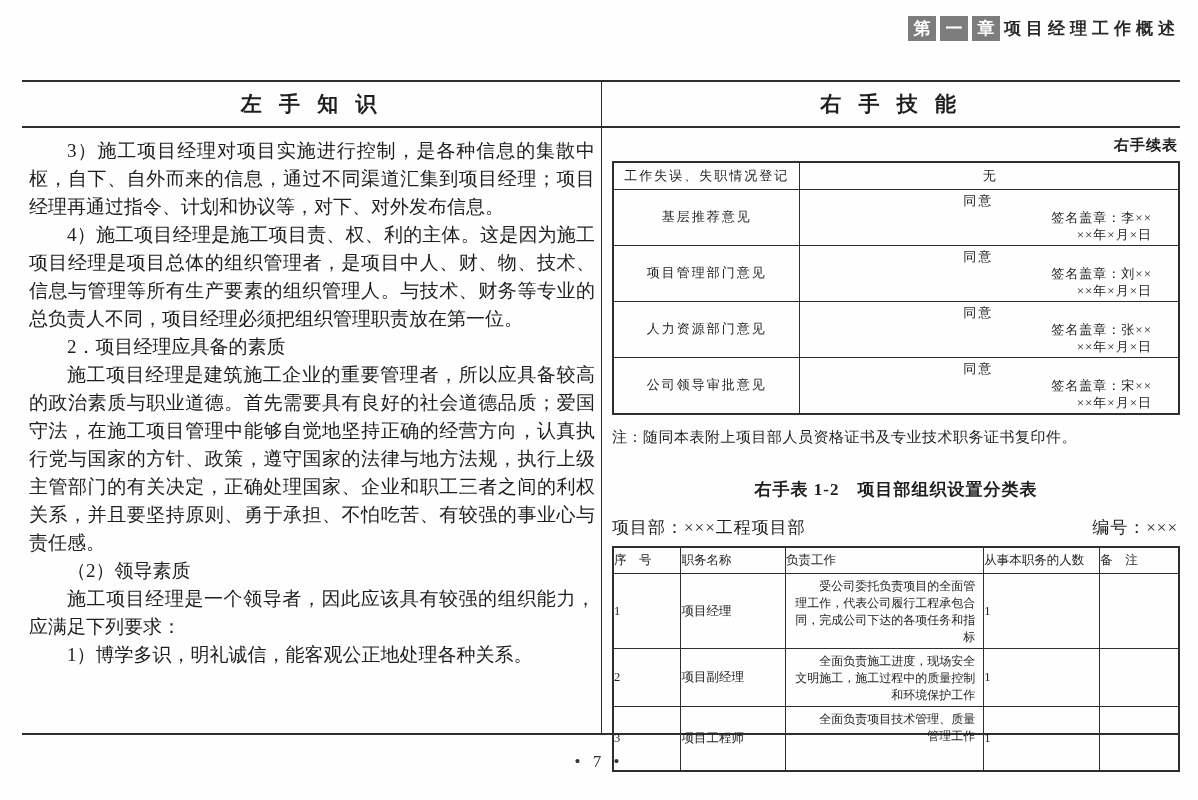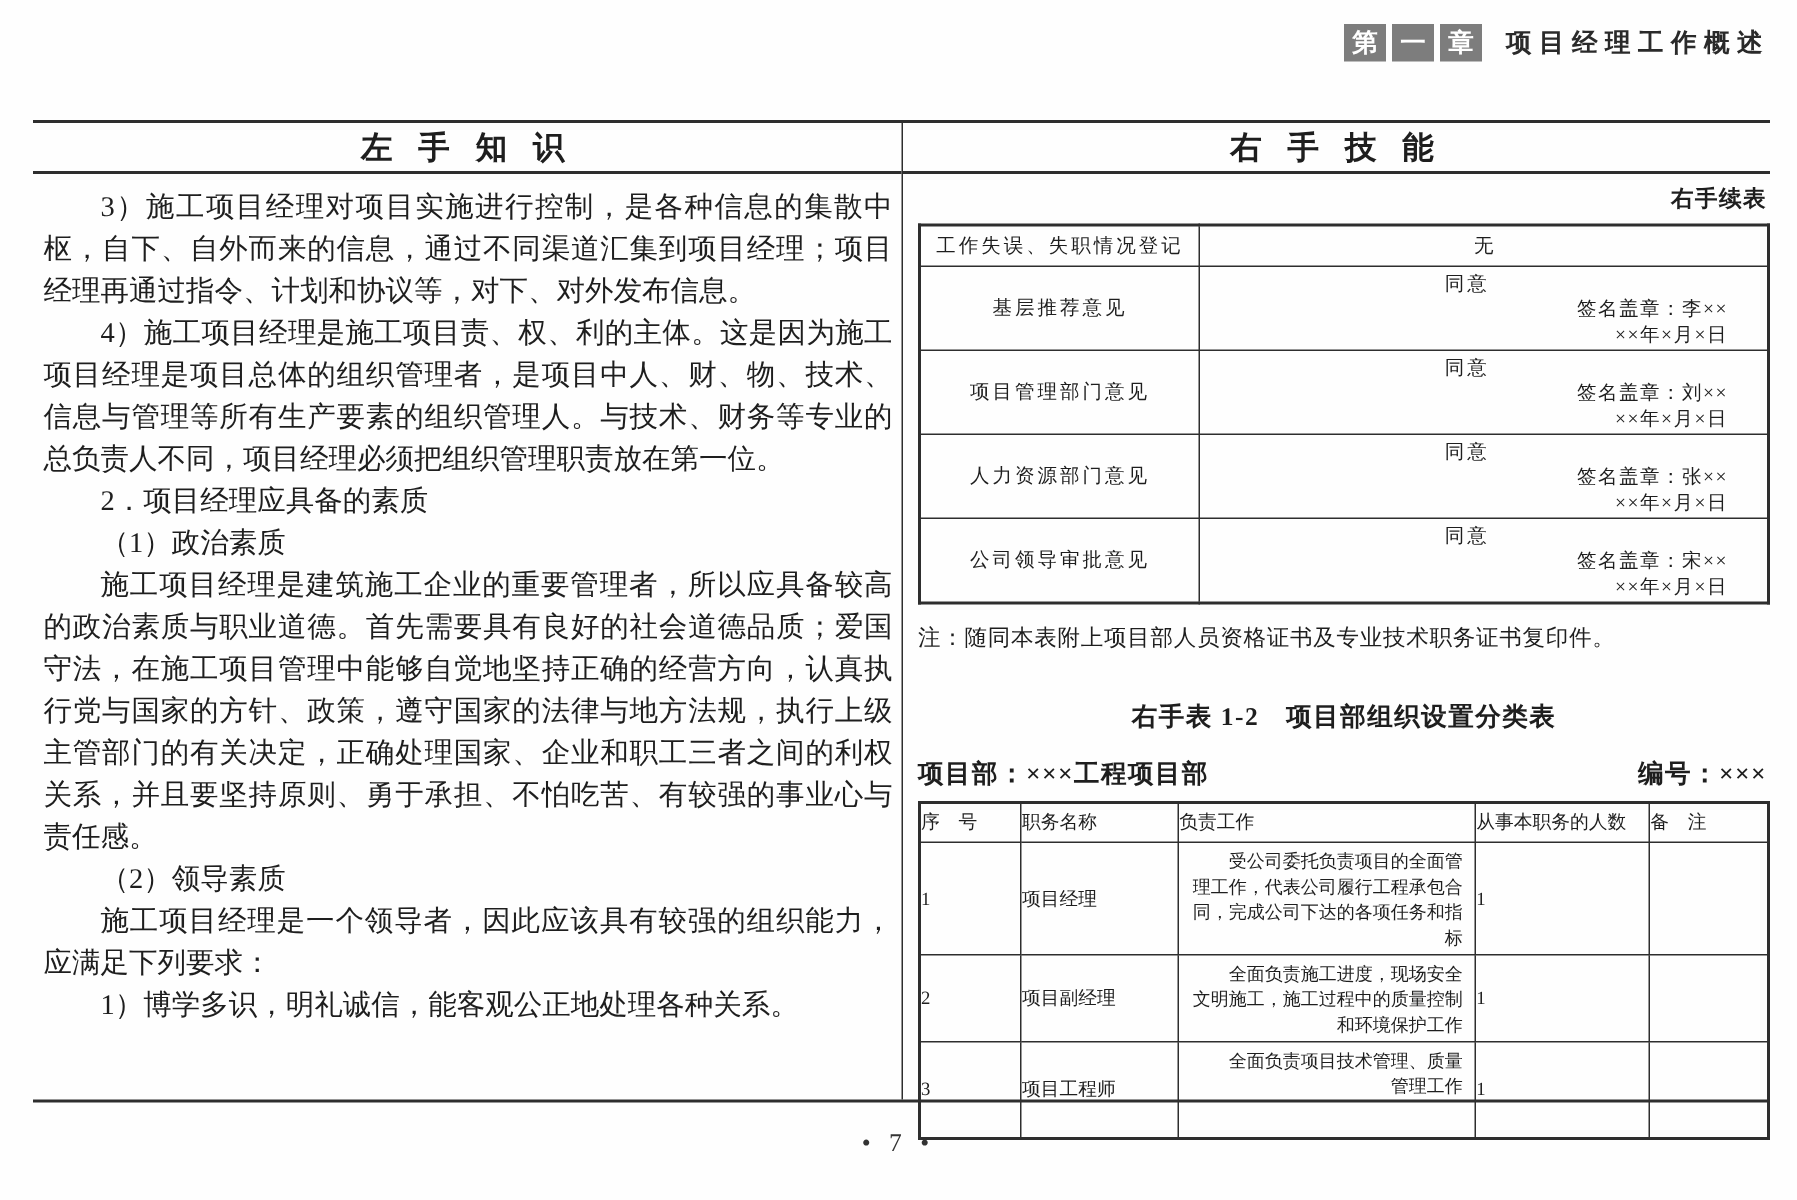--- a/index.html
+++ b/index.html
@@ -18,37 +18,37 @@
     display: flex; align-items: center;
   }
   .badge {
     display: inline-flex; align-items: center; justify-content: center;
     width: 28px; height: 25px; margin-left: 4px;
     background: #7d7d7d; color: #ffffff;
     font-size: 17px; font-weight: bold;
     font-family: "Liberation Sans", "DejaVu Sans", sans-serif;
   }
   .chapter-title {
-    margin-left: 16px;
+    margin-left: 4px;
     font-size: 17px; font-weight: bold; letter-spacing: 5px;
     color: #2a2a2a;
   }
 
   
   .frame {
     position: absolute; left: 22px; top: 80px;
     width: 1158px; height: 655px;
     border-top: 2px solid #2e2e2e;
     border-bottom: 2px solid #2e2e2e;
     display: flex;
   }
   .column-left { width: 579px; }
   .column-right { flex: 1; border-left: 1px solid #2e2e2e; }
   .col-header {
-    height: 34px; border-bottom: 2px solid #2e2e2e;
+    height: 46px; border-bottom: 2px solid #2e2e2e;
     display: flex; align-items: center; justify-content: center;
     font-size: 21px; font-weight: bold; letter-spacing: 6px;
   }
 
   
   .left-body {
     padding: 9px 6px 0 7px;
     font-size: 19px; line-height: 28px;
     text-align: justify;
   }
@@ -77,21 +77,21 @@
   .sig, .date { text-align: right; line-height: 17px; letter-spacing: 1px; }
 
   .note { margin-top: 13px; font-size: 15px; letter-spacing: 0.5px; }
 
   .t12-title {
     margin-top: 31px; text-align: center;
     font-size: 17px; font-weight: bold; letter-spacing: 1px;
   }
   .t12-meta {
     margin-top: 15px; display: flex; justify-content: space-between;
-    font-size: 17px; padding-right: 2px; letter-spacing: 1px; font-weight: bold;
+    font-size: 17px; padding-right: 2px; letter-spacing: 1px;
   }
 
   .org-table { margin-top: 7px; border: 2px solid #2e2e2e; font-size: 12.5px; }
   .org-table th, .org-table td {
     border: 1px solid #2e2e2e; text-align: left; vertical-align: middle;
     font-weight: normal;
   }
   .org-table thead tr { height: 27px; }
   .org-table tr.r1 { height: 70px; }
   .org-table tr.r2 { height: 58px; }
@@ -122,21 +122,20 @@
   </header>
 
   <div class="frame">
 
     <section class="column-left">
       <div class="col-header">左 手 知 识</div>
       <div class="left-body">
         <p class="para">3）施工项目经理对项目实施进行控制，是各种信息的集散中枢，自下、自外而来的信息，通过不同渠道汇集到项目经理；项目经理再通过指令、计划和协议等，对下、对外发布信息。</p>
         <p class="para">4）施工项目经理是施工项目责、权、利的主体。这是因为施工项目经理是项目总体的组织管理者，是项目中人、财、物、技术、信息与管理等所有生产要素的组织管理人。与技术、财务等专业的总负责人不同，项目经理必须把组织管理职责放在第一位。</p>
         <p class="para heading">2．项目经理应具备的素质</p>
-        <p class="para">（1）政治素质</p>
         <p class="para">施工项目经理是建筑施工企业的重要管理者，所以应具备较高的政治素质与职业道德。首先需要具有良好的社会道德品质；爱国守法，在施工项目管理中能够自觉地坚持正确的经营方向，认真执行党与国家的方针、政策，遵守国家的法律与地方法规，执行上级主管部门的有关决定，正确处理国家、企业和职工三者之间的利权关系，并且要坚持原则、勇于承担、不怕吃苦、有较强的事业心与责任感。</p>
         <p class="para">（2）领导素质</p>
         <p class="para">施工项目经理是一个领导者，因此应该具有较强的组织能力，应满足下列要求：</p>
         <p class="para">1）博学多识，明礼诚信，能客观公正地处理各种关系。</p>
       </div>
     </section>
 
     <section class="column-right">
       <div class="col-header">右 手 技 能</div>
       <div class="right-body">

